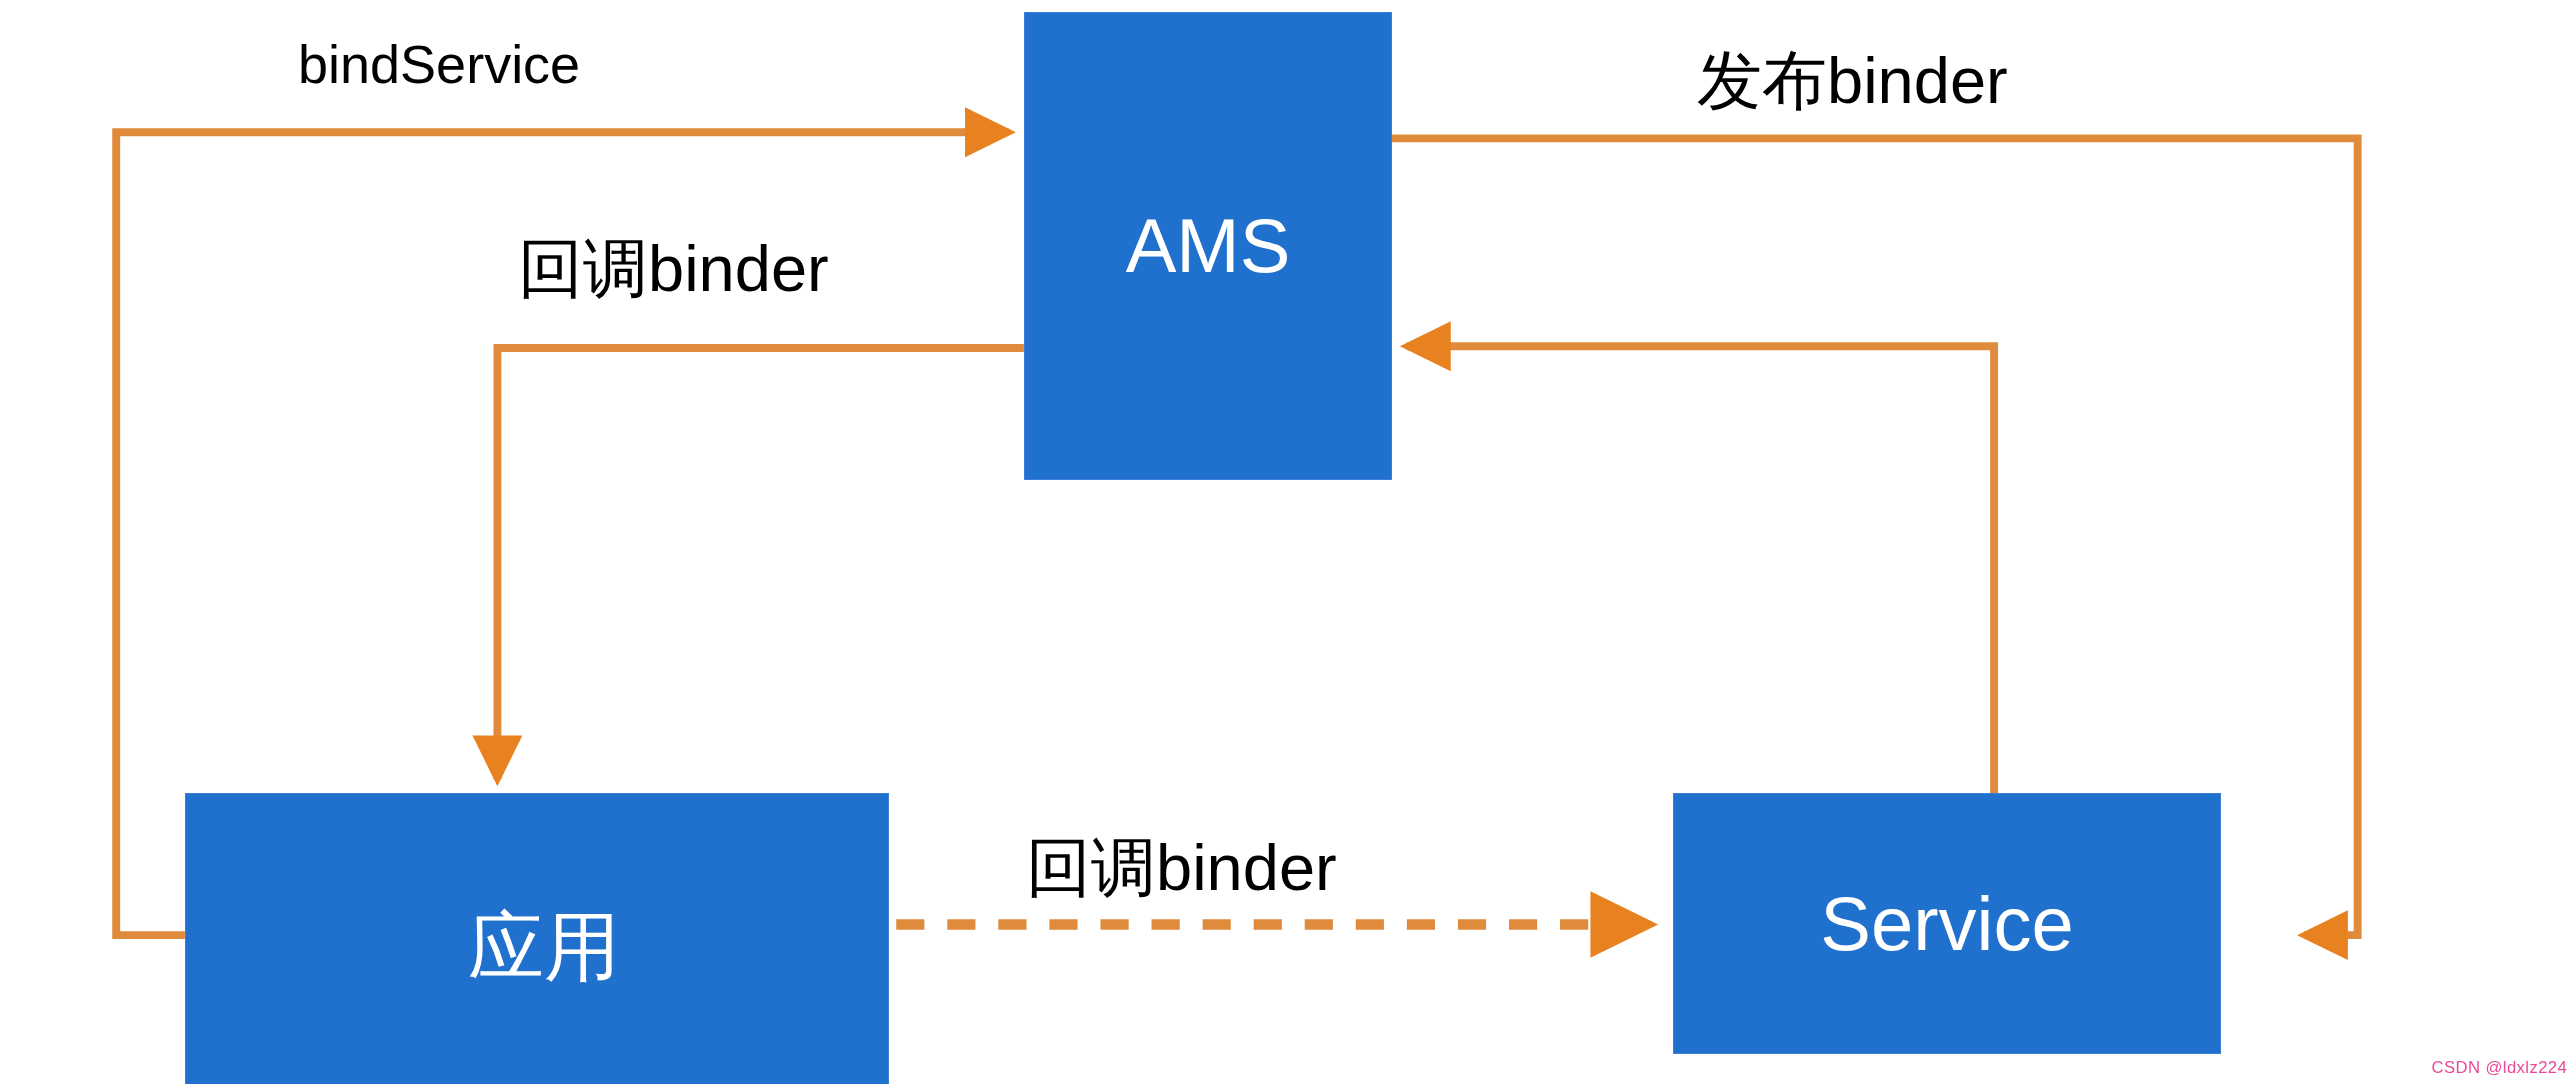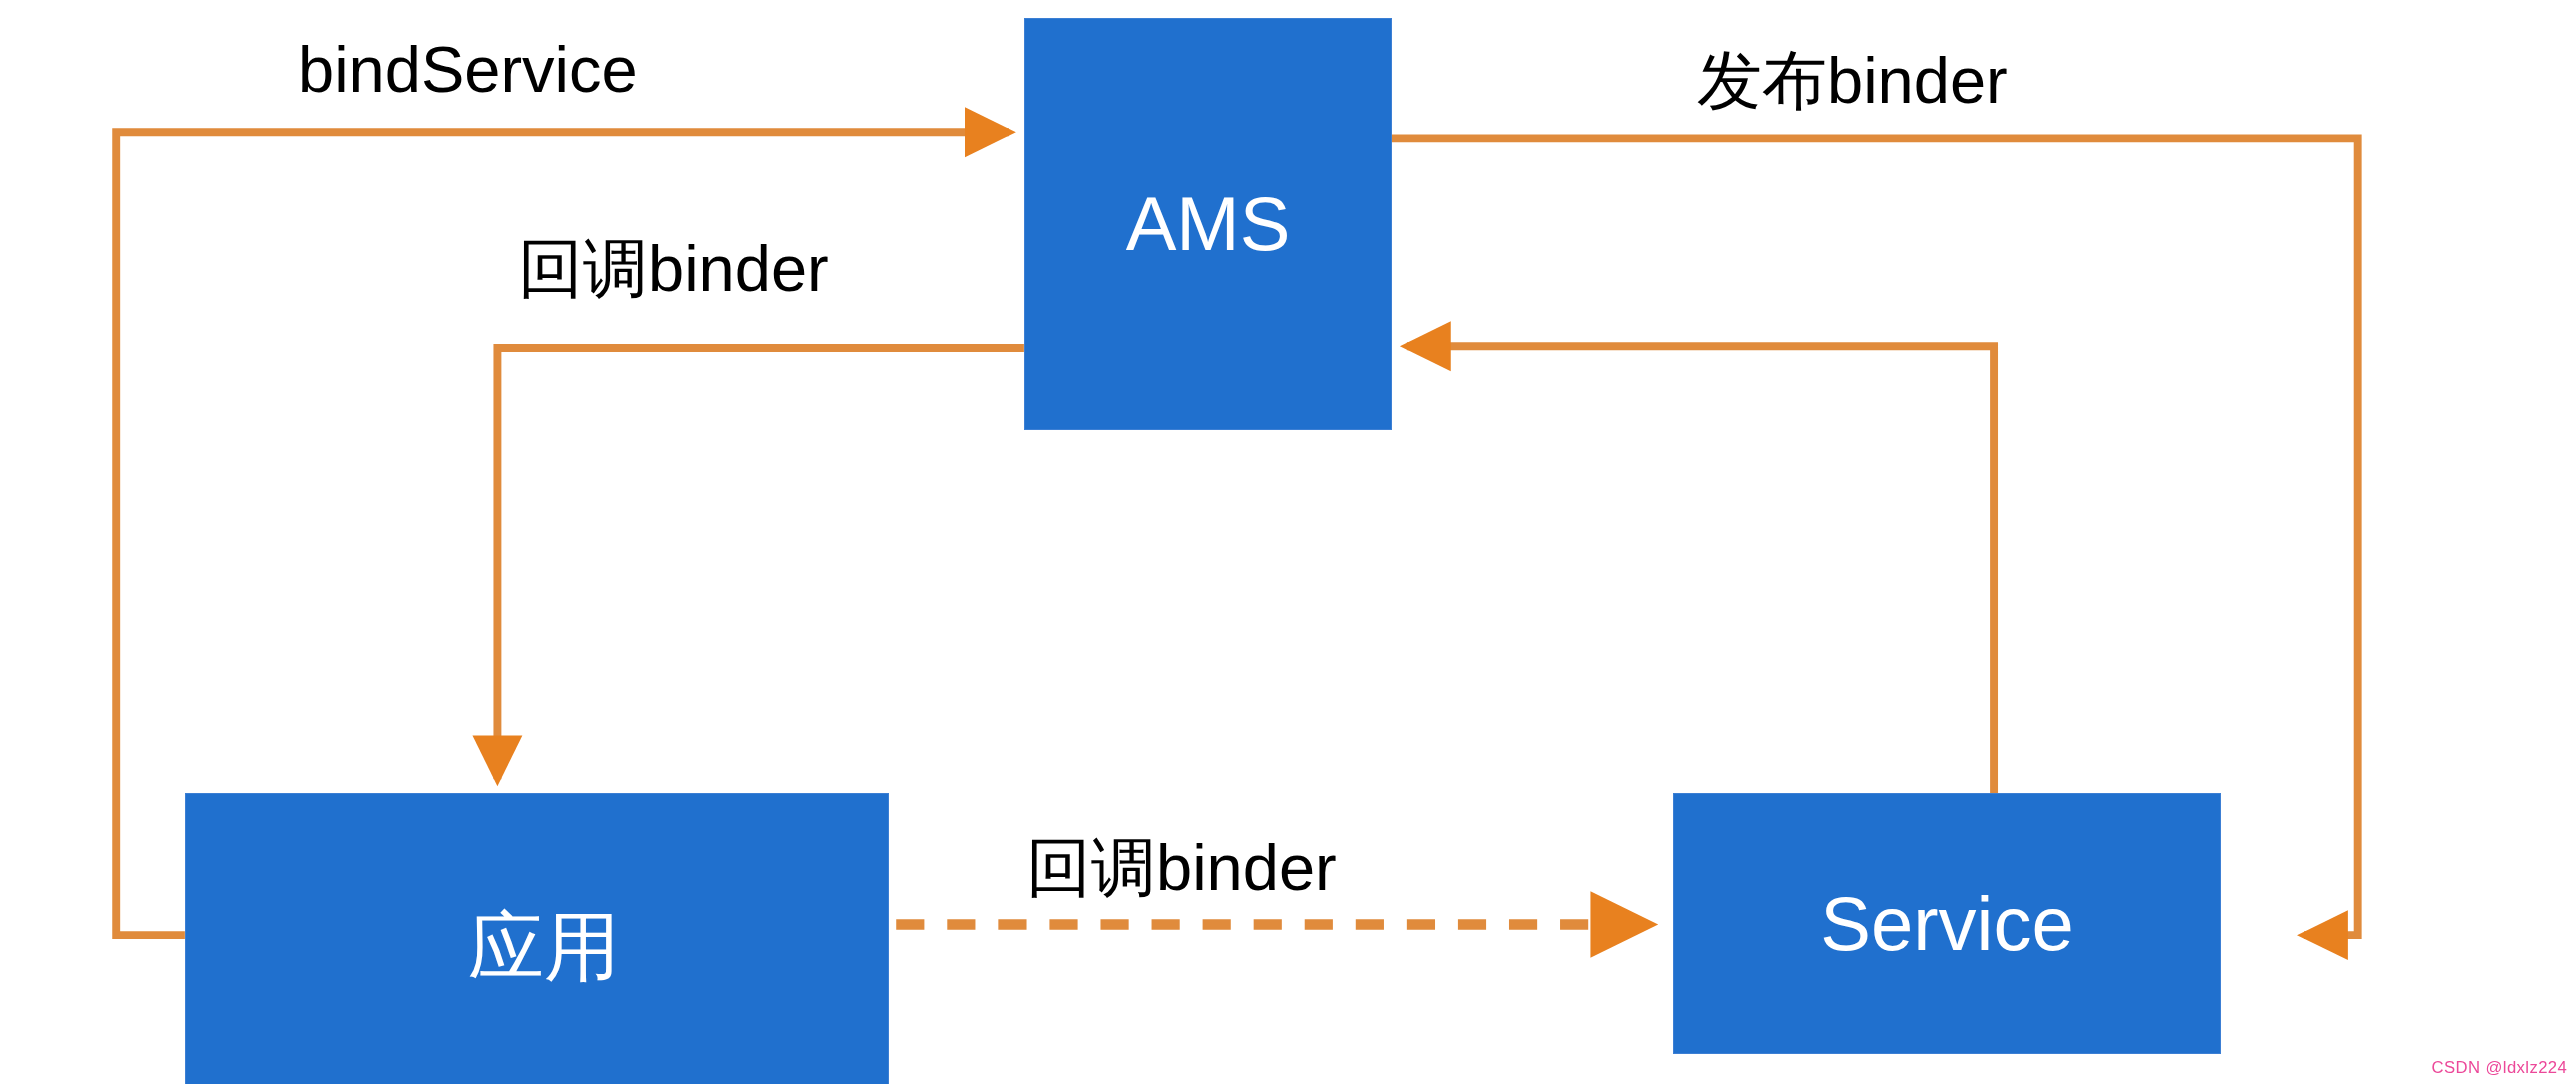--- a/index.html
+++ b/index.html
@@ -33,23 +33,23 @@
     background: #2070CE;
     color: #ffffff;
     font-family: "Liberation Sans", sans-serif;
     font-weight: 400;
     line-height: 1;
     box-sizing: border-box;
     border: 0.9px solid #3c7fd4;
   }
   #node-ams {
     left: 1024px;
-    top: 18px;
+    top: 12px;
     width: 368px;
-    height: 412px;
+    height: 468px;
     font-size: 76px;
   }
   #node-app {
     left: 185px;
     top: 793px;
     width: 704px;
     height: 307px;
     font-size: 76px;
     padding-left: 14px;
   }
@@ -64,21 +64,21 @@
     position: absolute;
     color: #000000;
     font-family: "Liberation Sans", sans-serif;
     font-weight: 400;
     line-height: 1;
     white-space: nowrap;
   }
   #label-bind-service {
     left: 298px;
     top: 37px;
-    font-size: 65px;
+    font-size: 54px;
   }
   #label-callback-binder {
     left: 518px;
     top: 236px;
     font-size: 65px;
   }
   #label-request-binder {
     left: 1697px;
     top: 48px;
     font-size: 65px;

